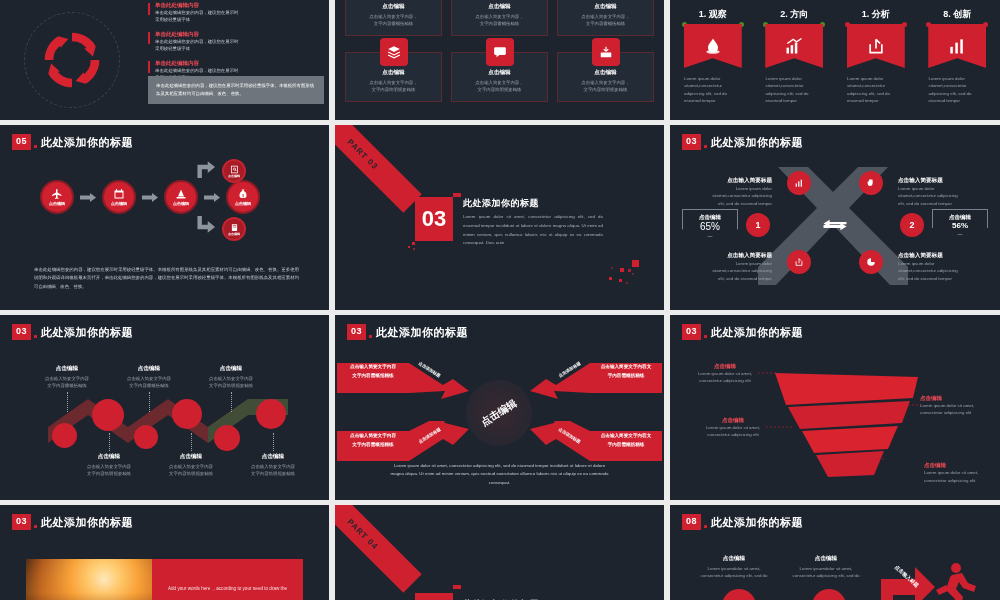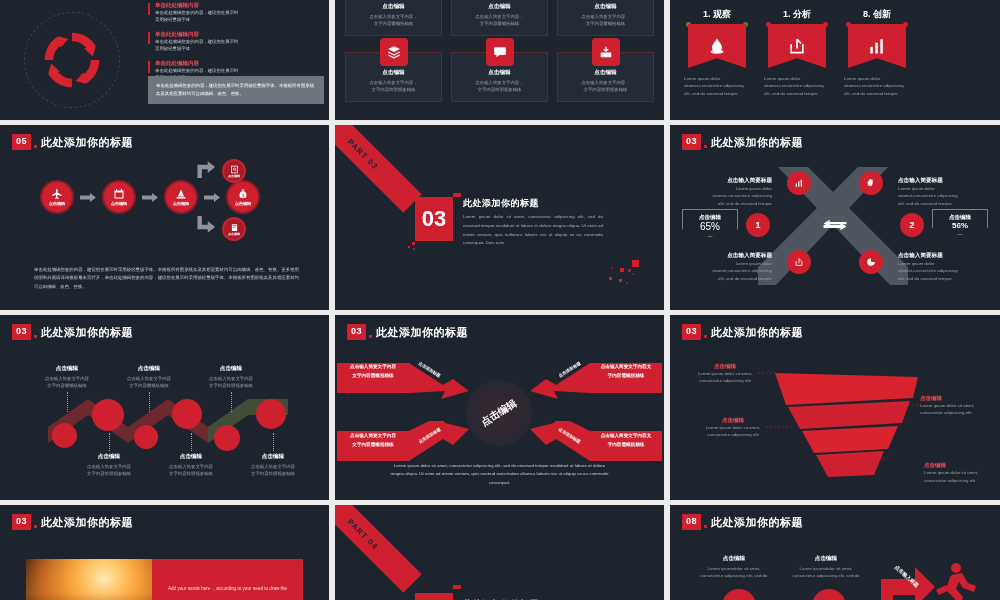--- a/index.html
+++ b/index.html
@@ -59,21 +59,21 @@
     padding: 6px 8px; }
 
   
   .s2-grid { position:absolute; left:10px; top:-14px; width:309px;
     display:grid; grid-template-columns: repeat(3, 1fr); gap: 16px 9px; }
   .card { border:1px solid #5b2a30; background:#232b36; padding: 16px 6px 7px; text-align:center; position:relative; }
   .card .ic { position:absolute; top:-15px; left:50%; margin-left:-14px; width:28px; height:28px;
      background:#cf202f; border-radius:4px; display:flex;align-items:center;justify-content:center;}
 
   
-  .s3-row { position:absolute; top:8px; left:10px; width:310px; display:flex; gap:6px; }
+  .s3-row { position:absolute; top:8px; left:10px; width:310px; display:flex; gap:16px;justify-content:center; }
   .s3-col { width:74px; text-align:center; position:relative; }
   .s3-t { color:#fff; font-size:9px; font-weight:bold; margin-bottom:3px;}
   .banner { position:relative; width:58px; margin:0 auto; height:44px; background:#cf202f;
      clip-path: polygon(0 0,100% 0,100% 100%,50% 78%,0 100%); display:flex; align-items:center; justify-content:center;}
   .pin { position:absolute; top:-2px; width:5px; height:5px; border-radius:50%; }
 
   
   .arrowg { fill:#8e949c; }
 
   
@@ -206,20 +206,36 @@
           <div class="banner">
             <svg width="20" height="20" viewBox="0 0 24 24" fill="#fff">
                 <path d="M12 3c-3 5-6 7-6 11a6 6 0 0012 0c0-4-3-6-6-11z"></path>
                 <ellipse cx="12" cy="19" rx="8" ry="2.2" fill="#fff" opacity=".85"></ellipse>
               </svg>
           </div>
         </div>
         <div class="tiny" style="margin-top:7px;text-align:left;padding:0 4px">Lorem ipsum dolor sitamet,consectetur adipisicing elit, sed do eiusmod tempor</div>
       </div>
 
+      <div class="s3-col">
+        <div class="s3-t">2. 方向</div>
+        <div style="position:relative;width:58px;margin:0 auto">
+          <div class="pin" style="left:-2px;background:#4a8d28"></div>
+          <div class="pin" style="right:-2px;background:#4a8d28"></div>
+          <div class="banner">
+            <svg width="20" height="20" viewBox="0 0 24 24" fill="#fff">
+                <rect x="3" y="14" width="3" height="7"></rect>
+                <rect x="8" y="11" width="3" height="10"></rect>
+                <rect x="13" y="8" width="3" height="13"></rect>
+                <path d="M4 9l7-5 4 3 6-4" stroke="#fff" stroke-width="1.6" fill="none"></path>
+              </svg>
+          </div>
+        </div>
+        <div class="tiny" style="margin-top:7px;text-align:left;padding:0 4px">Lorem ipsum dolor sitamet,consectetur adipisicing elit, sed do eiusmod tempor</div>
+      </div>
 
       <div class="s3-col">
         <div class="s3-t">1. 分析</div>
         <div style="position:relative;width:58px;margin:0 auto">
           <div class="pin" style="left:-2px;background:#cf202f"></div>
           <div class="pin" style="right:-2px;background:#cf202f"></div>
           <div class="banner">
             <svg width="20" height="20" viewBox="0 0 24 24" fill="none" stroke="#fff" stroke-width="2">
                 <path d="M5 10v10h14V10"></path>
                 <path d="M12 15V4m0 0l5 5"></path>

